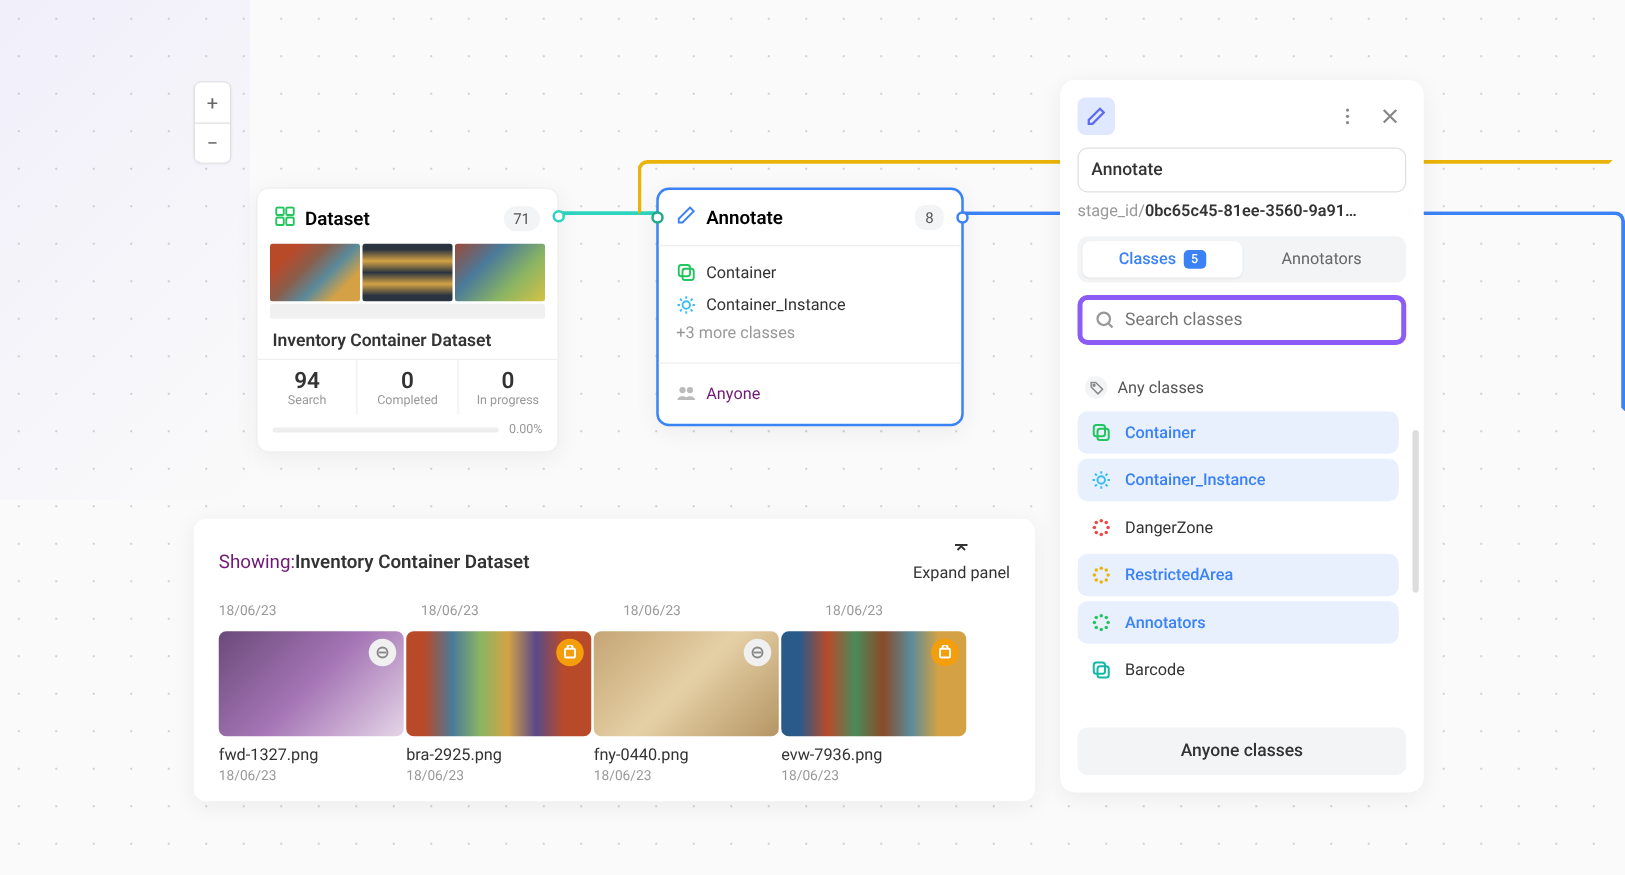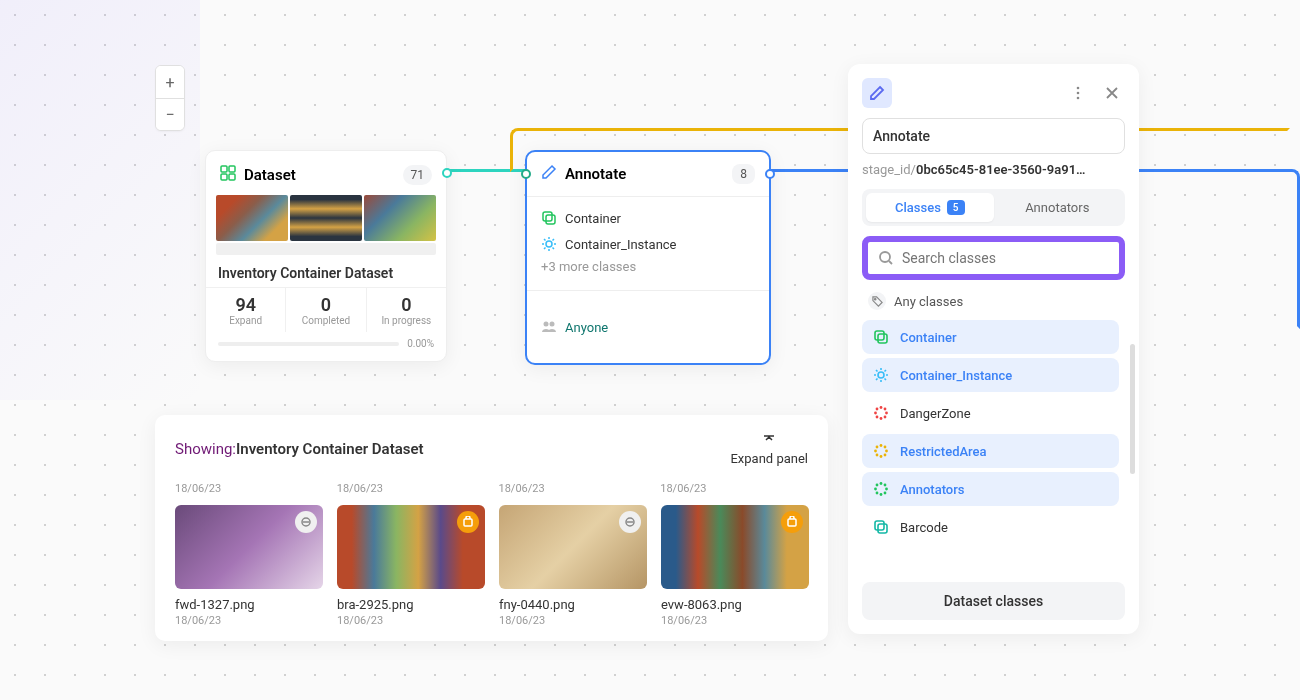--- a/index.html
+++ b/index.html
@@ -53,34 +53,34 @@
 
 .annotate-node { left: 525px; top: 150px; width: 246px; border: 2px solid #3b82f6; border-radius: 10px; background:#fff;}
 .annotate-header { display:flex; align-items:center; padding: 12px 14px; gap: 8px; border-bottom: 1px solid #eee; }
 .annotate-header .icon-pen { color: #3b82f6; }
 .annotate-header .title { font-weight: 600; font-size: 15px; flex: 1; }
 .annotate-header .count { background: #f3f4f6; color: #555; font-size: 12px; padding: 3px 8px; border-radius: 8px; }
 .class-list { padding: 8px 14px; }
 .class-row { display: flex; align-items: center; gap: 8px; padding: 5px 0; font-size: 13px; color: #333; }
 .class-row svg { flex-shrink: 0; }
 .more-classes { font-size: 13px; color: #999; padding: 2px 0 8px 0; }
-.anyone-row { border-top: 1px solid #eee; padding: 28px 14px; display: flex; align-items: center; gap: 8px; font-size: 13px; color: #0f766e; }
+.anyone-row { border-top: 1px solid #eee; padding: 16px 14px; display: flex; align-items: center; gap: 8px; font-size: 13px; color: #701a75; }
 .node-handle { position: absolute; width: 10px; height: 10px; border: 2px solid #3b82f6; background: #fff; border-radius: 50%; top: 17px; }
 .node-handle.left { left: -6px; border-color:#22aa88; }
 .node-handle.right { right: -6px; }
 
 
 .showing-panel { left: 155px; top: 415px; width: 673px; padding: 0 0 14px 0; }
 .showing-header { display: flex; align-items: center; padding: 16px 20px; }
 .showing-header .lbl { font-size: 15px; color: #701a75; }
 .showing-header .val { font-size: 15px; font-weight: 600; color: #333; }
 .expand-btn { margin-left: auto; display: flex; align-items: center; gap: 6px; font-size: 13px; color: #333; cursor: pointer; flex-direction: column; }
 .date-row { display: flex; gap: 14px; padding: 0 20px; }
 .date-row .d { width: 148px; font-size: 11px; color: #999; }
-.file-grid { display: flex; gap: 14px; padding: 10px 20px 0 20px; }
+.file-grid { display: flex; gap: 2px; padding: 10px 20px 0 20px; }
 .file-item { width: 148px; }
 .file-thumb { width: 148px; height: 84px; border-radius: 6px; position: relative; }
 .file-thumb .badge { position: absolute; top: 6px; right: 6px; width: 22px; height: 22px; border-radius: 50%; display: flex; align-items: center; justify-content: center; font-size: 12px; }
 .badge.gray { background: #f0f0f0; color: #888; }
 .badge.orange { background: #f59e0b; color: #fff; }
 .file-thumb.p1 { background: linear-gradient(135deg,#6a4a7a,#a575b5,#e5d5e8); }
 .file-thumb.p2 { background: linear-gradient(90deg,#b84a2a 10%,#4a7a9a 25%,#8ab562 40%,#d4a245 55%,#5a4a8a 70%,#b84a2a 85%); }
 .file-thumb.p3 { background: linear-gradient(135deg,#c5a575,#e5d0a5,#b59565); }
 .file-thumb.p4 { background: linear-gradient(90deg,#2a5a8a 10%,#b84a2a 25%,#4a8a5a 40%,#8a4a2a 55%,#5a8a9a 70%,#d4a245 85%); }
 .file-name { font-size: 13px; color: #333; margin-top: 8px; }
@@ -92,21 +92,21 @@
 .sp-icon { width: 30px; height: 30px; background: #e0e8ff; border-radius: 6px; display: flex; align-items: center; justify-content: center; color: #5b6af0; }
 .sp-top .spacer { flex: 1; }
 .icon-btn { width: 26px; height: 26px; display: flex; align-items: center; justify-content: center; color: #888; cursor: pointer; border-radius: 4px; }
 .sp-name-input { width: 100%; padding: 9px 10px; border: 1px solid #e0e0e0; border-radius: 8px; font-size: 14px; font-weight: 500; color: #333; margin-bottom: 8px; }
 .stage-id { font-size: 13px; color: #999; margin-bottom: 12px; white-space: nowrap; overflow: hidden; text-overflow: ellipsis; }
 .stage-id b { color: #333; font-weight: 600; }
 .tabs { display: flex; background: #f3f4f6; border-radius: 8px; padding: 4px; margin-bottom: 10px; }
 .tab { flex: 1; padding: 7px 0; text-align: right; font-size: 13px; border-radius: 6px; cursor: pointer; color: #666; display: flex; align-items: center; justify-content: center; gap: 6px; }
 .tab.active { background: #fff; color: #3b82f6; font-weight: 500; box-shadow: 0 1px 2px rgba(0,0,0,0.05); }
 .tab .pill { background: #3b82f6; color: #fff; font-size: 10px; padding: 2px 6px; border-radius: 4px; }
-.search-box { display: flex; align-items: center; gap: 8px; padding: 8px 10px; border: 6px solid #8b5cf6; border-radius: 8px; margin-bottom: 8px; }
+.search-box { display: flex; align-items: center; gap: 8px; padding: 8px 10px; border: 4px solid #8b5cf6; border-radius: 8px; margin-bottom: 21px; }
 .search-box input { border: none; outline: none; font-size: 14px; flex: 1; color: #333; }
 .any-classes { display: flex; align-items: center; gap: 8px; font-size: 13px; color: #555; padding: 4px 6px 10px 6px; }
 .tag-icon { width: 18px; height: 18px; background: #f3f4f6; border-radius: 50%; display: flex; align-items: center; justify-content: center; font-size: 10px; color: #888; }
 .classes-list { flex: 1; display: flex; flex-direction: column; gap: 4px; overflow-y: auto; padding-right: 6px; }
 .class-item { display: flex; align-items: center; gap: 10px; padding: 8px 10px; border-radius: 8px; font-size: 13px; cursor: pointer; }
 .class-item.selected { background: #e8f0fe; color: #3b82f6; font-weight: 500; }
 .class-item:not(.selected) { color: #333; }
 .ci-icon { width: 18px; height: 18px; flex-shrink: 0; display: flex; align-items: center; justify-content: center; }
 .manage-btn { margin-top: 10px; width: 100%; padding: 11px; border: none; background: #f3f4f6; color: #333; font-size: 14px; font-weight: 500; border-radius: 8px; cursor: pointer; }
 .scroll-thumb { position: absolute; right: 4px; top: 280px; width: 5px; height: 130px; background: #ddd; border-radius: 3px; }
@@ -144,21 +144,21 @@
       <div class="thumb b"></div>
       <div class="thumb c"></div>
   </div>
   <div class="thumb-row" style="height:12px; margin-top:2px;">
       <div class="thumb empty"></div>
     </div>
   <div class="dataset-name">Inventory Container Dataset</div>
   <div class="stats-row">
     <div class="stat">
         <div class="num">94</div>
-        <div class="label">Expand</div>
+        <div class="label">Search</div>
       </div>
     <div class="stat">
         <div class="num">0</div>
         <div class="label">Completed</div>
       </div>
     <div class="stat">
         <div class="num">0</div>
         <div class="label">In progress</div>
       </div>
   </div>
@@ -264,21 +264,21 @@
       </div>
       <div class="file-item">
     <div class="file-thumb p4">
       <div class="badge orange">
             <svg width="12" height="12" viewBox="0 0 12 12" fill="none" stroke="#fff" stroke-width="1.5">
               <rect x="2" y="3" width="8" height="7" rx="1"></rect>
               <path d="M4 3V2a2 2 0 014 0v1"></path>
             </svg>
           </div>
     </div>
-    <div class="file-name">evw-8063.png</div>
+    <div class="file-name">evw-7936.png</div>
     <div class="file-date">18/06/23</div>
       </div>
     </div>
 </div>
 
 <div class="card side-panel">
   <div class="sp-top">
     <div class="sp-icon">
       <svg width="16" height="16" viewBox="0 0 16 16" fill="none" stroke="currentColor" stroke-width="1.8">
           <path d="M11 2l3 3-9 9H2v-3l9-9z"></path>
@@ -392,15 +392,15 @@
       <div class="class-item">
         <span class="ci-icon">
           <svg width="16" height="16" viewBox="0 0 16 16" fill="none" stroke="#14b8a6" stroke-width="1.6">
             <rect x="2" y="2" width="9" height="9" rx="2"></rect>
             <rect x="5" y="5" width="9" height="9" rx="2"></rect>
           </svg>
         </span>
         <span>Barcode</span>
       </div>
     </div>
-  <button class="manage-btn">Dataset classes</button>
+  <button class="manage-btn">Anyone classes</button>
   <div class="scroll-thumb"></div>
 </div>
 
 </body></html>

